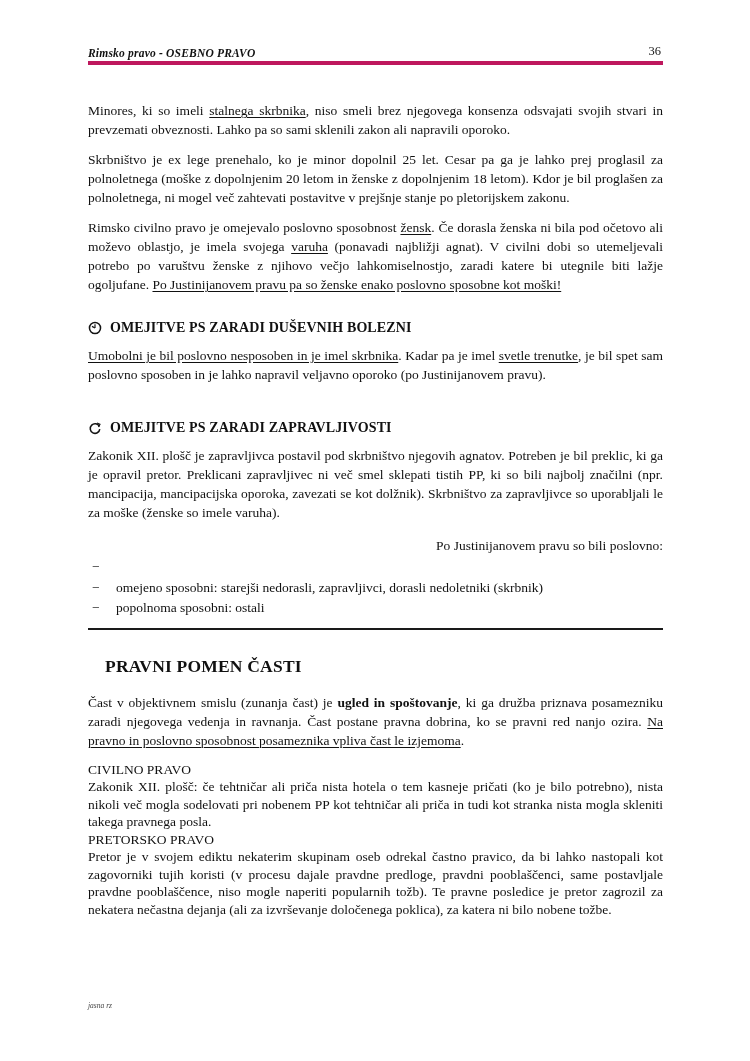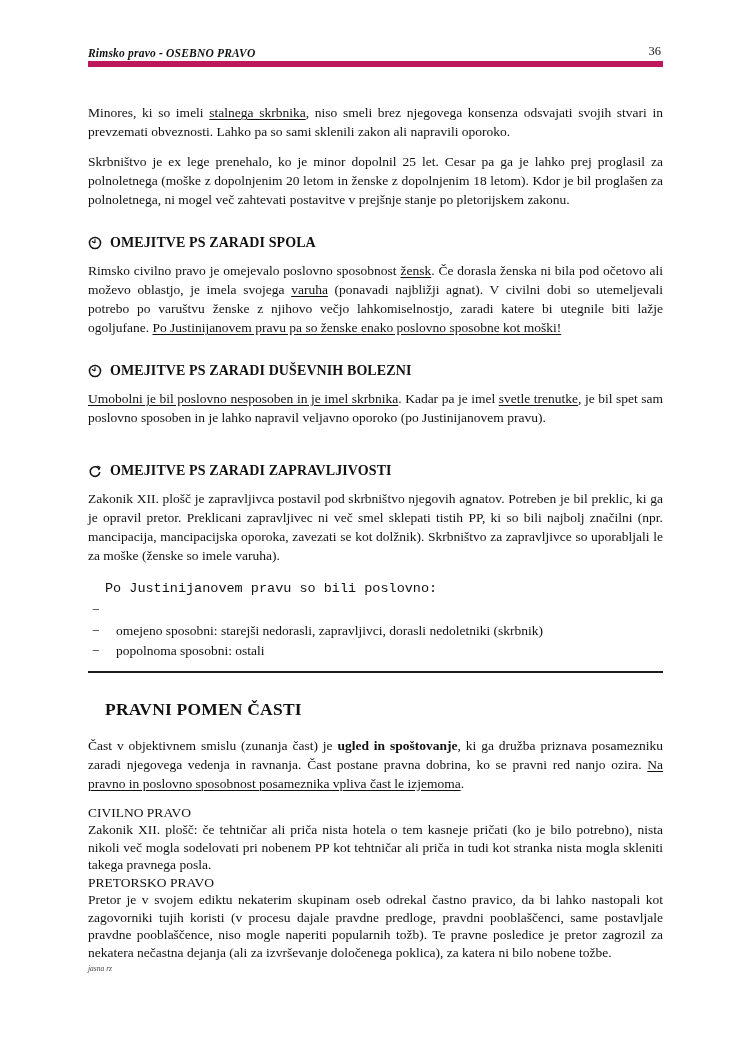--- a/index.html
+++ b/index.html
@@ -13,40 +13,40 @@
     color: #111;
     overflow: hidden;
     box-sizing: border-box;
     padding: 44px 87px 0 88px;
   }
   
   .header {
     display: flex;
     justify-content: space-between;
     align-items: flex-end;
-    border-bottom: 6px solid #be185d;
+    border-bottom: 4px solid #be185d;
     padding-bottom: 2px;
     margin-bottom: 36px;
   }
   .header-title {
     font-size: 11.5px;
     font-weight: bold;
     font-style: italic;
     letter-spacing: 0.2px;
   }
   .header-page-number { font-size: 12.5px; padding-right: 2px; }
 
   
   .para {
     font-size: 13.5px;
     line-height: 19px;
     text-align: justify;
     margin: 0 0 11px 0;
   }
-  .para.intro { margin: 14px 0 2px 17px; text-align: left; font-family: Liberation Mono, monospace; }
+  .para.intro { margin: 14px 0 2px 17px; text-align: right; }
 
   .sg-underline { text-decoration: underline; text-underline-offset: 2px; }
   .sg-italic { }
   .sg-bold { font-weight: bold; margin-top: 44px; }
   .sg-small { font-size: 10.5px; }
 
   
   .sec-heading {
     display: flex;
     align-items: center;
@@ -92,50 +92,40 @@
     font-size: 13.5px;
     line-height: 17.5px;
     text-align: justify;
   }
   .law-block { margin-top: 2px; }
   .law-label.classical { margin-top: 14px; }
 
   .footer-note {
     position: absolute;
     left: 88px;
-    top: 964px;
+    top: 1001px;
     font-size: 7.5px;
     font-style: italic;
     color: #444;
   }
 </style>
 </head>
 <body>
 
 <div class="page">
 
   <div class="header">
     <span class="header-title">Rimsko pravo - OSEBNO PRAVO</span>
     <span class="header-page-number">36</span>
   </div>
 
   <p class="para"><span class="sg-normal">Minores, ki so imeli </span><span class="sg-underline">stalnega skrbnika</span><span class="sg-normal">, niso smeli brez njegovega konsenza odsvajati svojih stvari in prevzemati obveznosti. Lahko pa so sami sklenili zakon ali napravili oporoko.</span></p>
 
   <p class="para"><span class="sg-normal">Skrbništvo je </span><span class="sg-italic">ex lege</span><span class="sg-normal"> prenehalo, ko je minor dopolnil 25 let. Cesar pa ga je lahko prej proglasil za polnoletnega (moške z dopolnjenim 20 letom in ženske z dopolnjenim 18 letom). Kdor je bil proglašen za polnoletnega, ni mogel več zahtevati postavitve v prejšnje stanje po pletorijskem zakonu.</span></p>
 
-  <h3 class="sec-heading">
-    <span class="icon">
-      <svg viewBox="0 0 24 24" fill="none" stroke="#141414">
-        <circle cx="12" cy="12" r="9.5" stroke-width="2.6"></circle>
-        <line x1="12" y1="12" x2="12" y2="5.5" stroke-width="2"></line>
-        <line x1="12" y1="12" x2="6.8" y2="9.2" stroke-width="2"></line>
-      </svg>
-    </span>
-    <span>OMEJITVE PS ZARADI SPOLA</span>
-  </h3>
   <p class="para"><span class="sg-normal">Rimsko civilno pravo je omejevalo poslovno sposobnost </span><span class="sg-underline">žensk</span><span class="sg-normal">. Če dorasla ženska ni bila pod očetovo ali moževo oblastjo, je imela svojega </span><span class="sg-underline">varuha</span><span class="sg-normal"> (ponavadi najbližji agnat). V civilni dobi so utemeljevali potrebo po varuštvu ženske z njihovo večjo lahkomiselnostjo, zaradi katere bi utegnile biti lažje ogoljufane. </span><span class="sg-underline">Po Justinijanovem pravu pa so ženske enako poslovno sposobne kot moški!</span></p>
 
   <h3 class="sec-heading">
     <span class="icon">
       <svg viewBox="0 0 24 24" fill="none" stroke="#141414">
         <circle cx="12" cy="12" r="9.5" stroke-width="2.6"></circle>
         <line x1="12" y1="12" x2="12" y2="5.5" stroke-width="2"></line>
         <line x1="12" y1="12" x2="6.8" y2="9.2" stroke-width="2"></line>
       </svg>
     </span>

